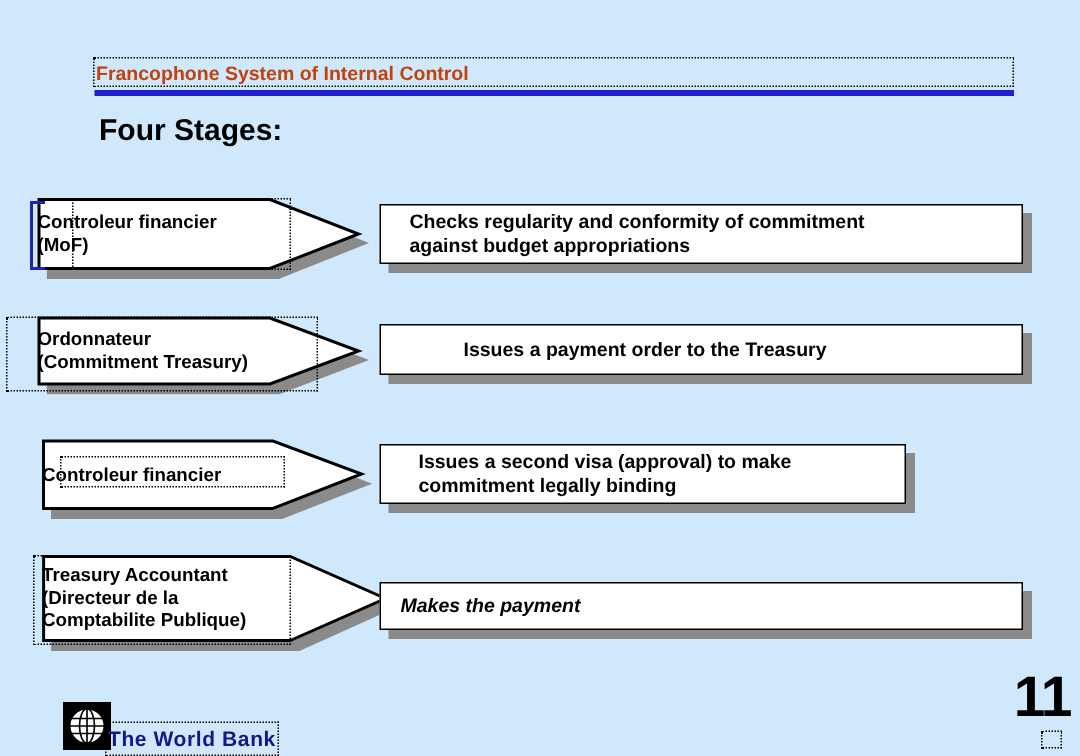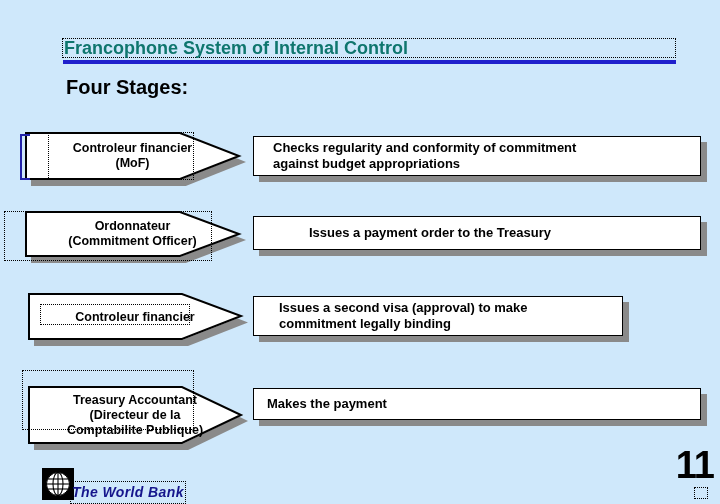--- a/index.html
+++ b/index.html
@@ -29,23 +29,23 @@
     top: 38px;
     width: 614px;
     height: 20px;
     border: 1px dotted #000;
     box-sizing: border-box;
   }
   .title-text {
     position: absolute;
     left: 64px;
     top: 39px;
-    font-size: 18px;
-    font-weight: bold;
-    color: #0f766e;
+    font-size: 13px;
+    font-weight: bold;
+    color: #c2410c;
     letter-spacing: 0px;
     white-space: nowrap;
     line-height: 19px;
   }
   .title-rule {
     position: absolute;
     left: 63px;
     top: 60px;
     width: 613px;
     height: 4px;
@@ -94,21 +94,21 @@
     fill: none;
     stroke: #000;
     stroke-width: 2;
   }
   .arrow-label {
     position: absolute;
     left: 0;
     top: 50%;
     transform: translateY(-50%);
     width: 100%;
-    text-align: center;
+    text-align: left;
     font-size: 12.5px;
     font-weight: bold;
     color: #000;
     line-height: 15px;
     z-index: 4;
     white-space: pre-line;
   }
   .ph-dotted {
     position: absolute;
     border: 1px dotted #000;
@@ -117,21 +117,21 @@
   }
   .blue-bracket {
     position: absolute;
     border: 2px solid #2222aa;
     border-right: none;
     box-sizing: border-box;
     z-index: 3;
   }
 
   
-  .desc-wrap { position: absolute; padding-left: 19px; }
+  .desc-wrap { position: absolute; }
   .desc-shadow {
     position: absolute;
     left: 6px; top: 6px;
     width: 100%; height: 100%;
     background: #8a8a8a;
   }
   .desc-box {
     position: absolute;
     left: 0; top: 0;
     width: 100%; height: 100%;
@@ -163,21 +163,20 @@
   .logo-square svg { display: block; }
   .logo-text {
     position: absolute;
     left: 72px;
     top: 484px;
     font-size: 14px;
     font-weight: bold;
     color: #15158c;
     letter-spacing: 0.4px;
     white-space: nowrap;
-    font-style: italic;
   }
   .logo-ph {
     position: absolute;
     left: 70px;
     top: 481px;
     width: 116px;
     height: 23px;
     border: 1px dotted #000;
     box-sizing: border-box;
   }
@@ -231,21 +230,21 @@
 against budget appropriations</div>
   </div>
 
   <div class="arrow-wrap" style="left:25px; top:211px; width:215px; height:46px;">
     <div class="arrow-shadow"></div>
     <div class="arrow-body"></div>
     <svg class="arrow-outline" viewBox="0 0 215 46" preserveAspectRatio="none">
       <polygon points="1,1 155,1 214,23 155,45 1,45" vector-effect="non-scaling-stroke"></polygon>
     </svg>
     <div class="arrow-label">Ordonnateur
-(Commitment Officer)</div>
+(Commitment Treasury)</div>
   </div>
   <div class="ph-dotted" style="left:4px; top:211px; width:208px; height:50px;"></div>
 
   <div class="desc-wrap" style="left:253px; top:216px; width:429px; height:34px;">
     <div class="desc-shadow"></div>
     <div class="desc-box"></div>
     <div class="desc-text" style="left:28px; right:14px;margin-left:28px;">Issues a payment order to the Treasury</div>
   </div>
 
   <div class="arrow-wrap" style="left:28px; top:293px; width:214px; height:47px;">
@@ -258,33 +257,33 @@
   </div>
   <div class="ph-dotted" style="left:40px; top:304px; width:150px; height:21px;"></div>
 
   <div class="desc-wrap" style="left:253px; top:296px; width:351px; height:40px;">
     <div class="desc-shadow"></div>
     <div class="desc-box"></div>
     <div class="desc-text" style="left:26px; right:14px;">Issues a second visa (approval) to make
 commitment legally binding</div>
   </div>
 
-  <div class="arrow-wrap" style="left:28px; top:386px; width:214px; height:58px;">
+  <div class="arrow-wrap" style="left:28px; top:370px; width:214px; height:58px;padding-left:16px;">
     <div class="arrow-shadow"></div>
     <div class="arrow-body"></div>
     <svg class="arrow-outline" viewBox="0 0 214 58" preserveAspectRatio="none">
       <polygon points="1,1 154,1 213,29 154,57 1,57" vector-effect="non-scaling-stroke"></polygon>
     </svg>
     <div class="arrow-label">Treasury Accountant
 (Directeur de la
 Comptabilite Publique)</div>
   </div>
   <div class="ph-dotted" style="left:22px; top:370px; width:172px; height:60px;"></div>
 
-  <div class="desc-wrap" style="left:253px; top:388px; width:429px; height:32px;">
+  <div class="desc-wrap" style="left:253px; top:388px; width:429px; height:32px;font-style:italic;">
     <div class="desc-shadow"></div>
     <div class="desc-box"></div>
     <div class="desc-text" style="left:14px; right:14px;">Makes the payment</div>
   </div>
 
   <div class="logo-square">
     <svg width="32" height="32" viewBox="0 0 32 32" aria-hidden="true">
       <rect x="0" y="0" width="32" height="32" fill="#000"></rect>
       <circle cx="16" cy="16" r="11.5" fill="#ffffff" stroke="#000" stroke-width="1"></circle>
       <g stroke="#000" stroke-width="1.1" fill="none">

